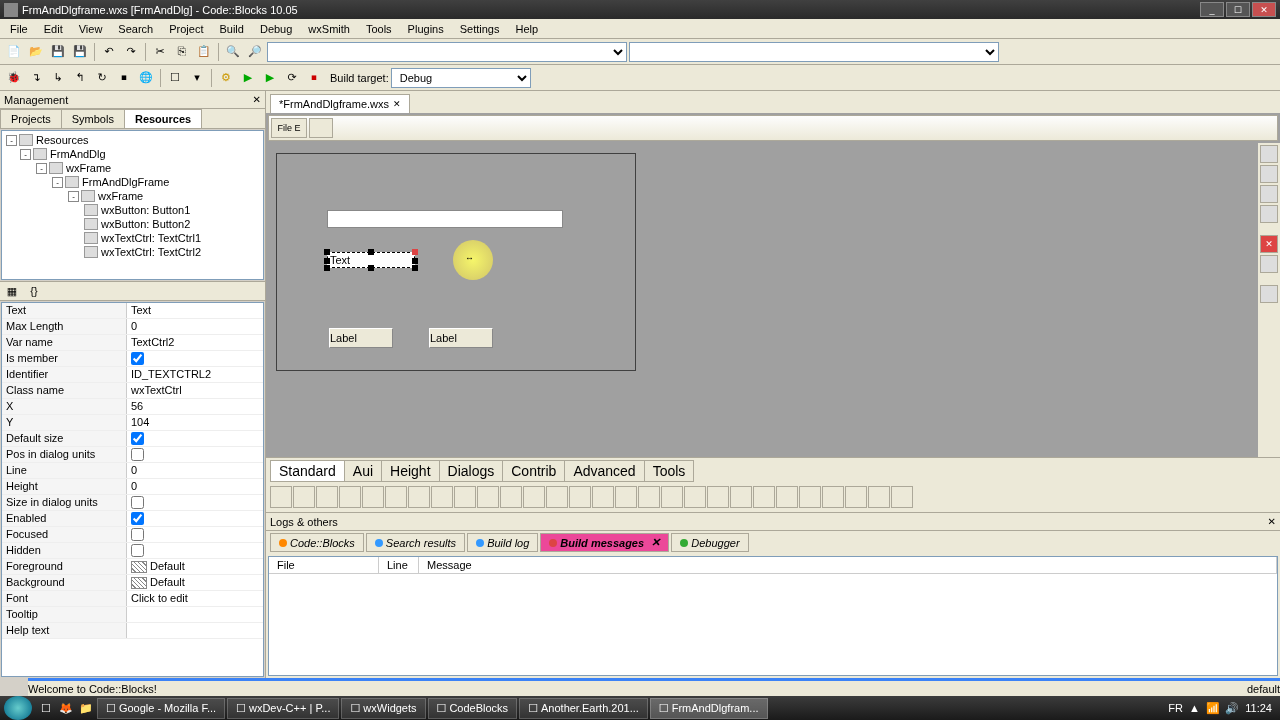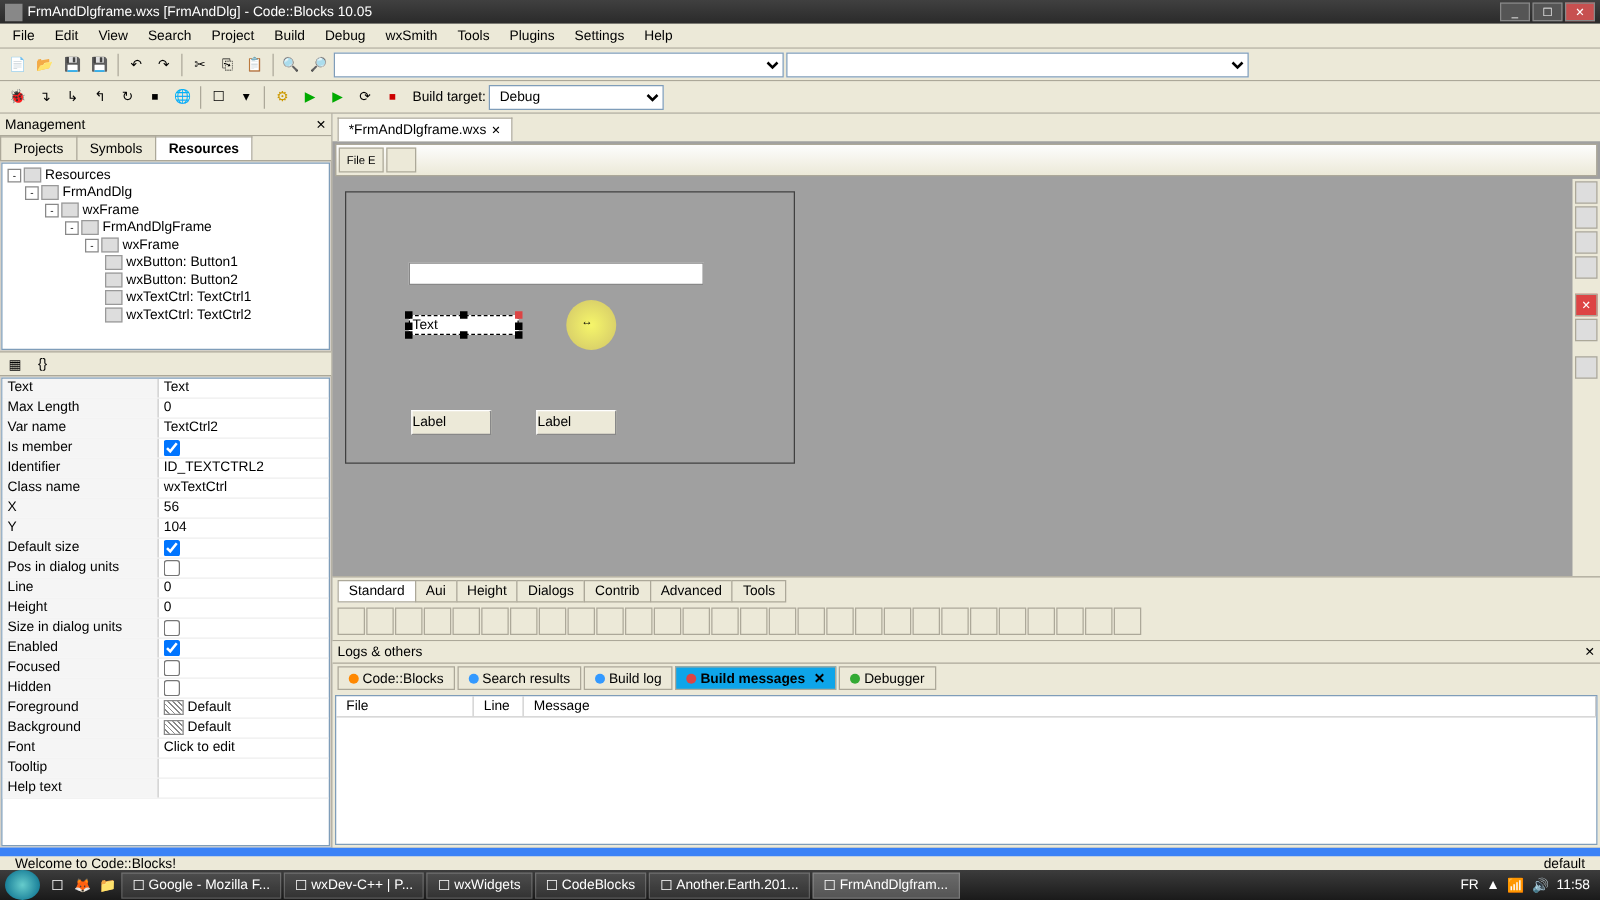--- a/index.html
+++ b/index.html
@@ -64,35 +64,35 @@
 .sizer { position: absolute; width: 6px; height: 6px; background: black; }
 .ctrl-btn { position: absolute; background: #ece9d8; border: 1px solid #888; border-top-color: #fff; border-left-color: #fff; text-align: left; padding: 3px 0; }
 .highlight { position: absolute; width: 40px; height: 40px; background: radial-gradient(circle, rgba(255,255,100,0.9), rgba(255,230,50,0.5)); border-radius: 50%; }
 
 .right-tools { width: 22px; background: #ece9d8; display: flex; flex-direction: column; gap: 2px; padding: 2px; }
 .rt-btn { width: 18px; height: 18px; border: 1px solid #aca899; background: #ddd; cursor: pointer; }
 .rt-btn.red { background: #d44; color: white; text-align: center; line-height: 16px; font-size: 9px; }
 
 .palette-area { background: #ece9d8; border-top: 1px solid #aca899; }
 .palette-tabs { display: flex; padding: 2px 4px 0; }
-.pal-tab { padding: 2px 8px; border: 1px solid #aca899; background: #ece9d8; cursor: pointer; font-size: 11px; margin-right: -1px; }
+.pal-tab { padding: 2px 8px; border: 1px solid #aca899; background: #ece9d8; cursor: pointer; font-size: 14px; margin-right: -1px; }
 .pal-tab.active { background: white; }
 .palette-row { display: flex; padding: 4px; gap: 1px; }
 .pal-btn { width: 22px; height: 22px; border: 1px solid #aca899; background: #ece9d8; cursor: pointer; }
 
 .logs { background: #ece9d8; border-top: 1px solid #aca899; }
-.log-tabs { display: flex; padding: 2px 4px; gap: 2px; }
+.log-tabs { display: flex; padding: 2px 4px; gap: 2px; font-style: italic; }
 .log-tab { padding: 2px 8px; border: 1px solid #aca899; background: #ece9d8; display: flex; align-items: center; gap: 3px; cursor: pointer; font-size: 10px; }
-.log-tab.active { background: #0ea5e9; font-weight: bold; align-items: center; }
+.log-tab.active { background: #ec4899; font-weight: bold; align-items: center; }
 .log-tab .dot { width: 8px; height: 8px; border-radius: 50%; }
 .log-content { background: white; height: 120px; border: 1px solid #7f9db9; margin: 2px; font-family: monospace; font-size: 11px; }
 .log-head { display: flex; border-bottom: 1px solid #ccc; }
 .log-head span { padding: 2px 8px; border-right: 1px solid #ccc; }
 
-.statusbar { height: 18px; background: #ece9d8; border-top: 7px solid #3b82f6; display: flex; align-items: center; padding: 0 12px; }
+.statusbar { height: 18px; background: #ece9d8; border-top: 3px solid #3b82f6; display: flex; align-items: center; padding: 0 0; margin-left: 28px; }
 .statusbar .sb-right { margin-left: auto; }
 
 .taskbar { height: 24px; background: linear-gradient(#3c3c3c, #1a1a1a); display: flex; align-items: center; color: white; }
 .task-orb { width: 28px; height: 24px; background: radial-gradient(circle, #6cc, #068); border-radius: 50%; margin: 0 4px; }
 .task-item { padding: 3px 8px; background: rgba(255,255,255,0.1); border: 1px solid rgba(255,255,255,0.2); margin: 1px; font-size: 10px; display: flex; align-items: center; gap: 3px; cursor: pointer; }
 .task-item.active { background: rgba(255,255,255,0.25); }
 .task-tray { margin-left: auto; display: flex; align-items: center; gap: 6px; padding: 0 8px; font-size: 10px; }
 </style>
 </head>
 <body>
@@ -469,15 +469,15 @@
       <div class="task-item active">
         <span>☐</span>
         <span>FrmAndDlgfram...</span>
       </div>
     </div>
   <div class="task-tray">
     <span>FR</span>
     <span>▲</span>
     <span>📶</span>
     <span>🔊</span>
-    <span>11:58</span>
+    <span>11:24</span>
   </div>
 </div>
 
 </body></html>

